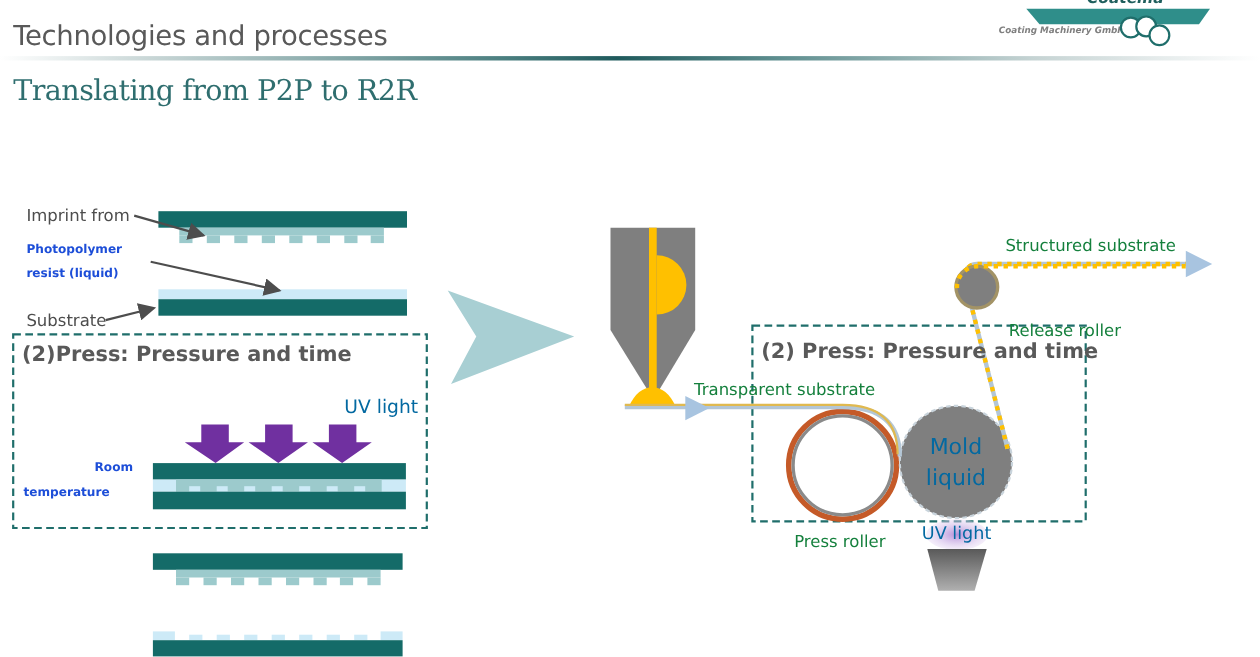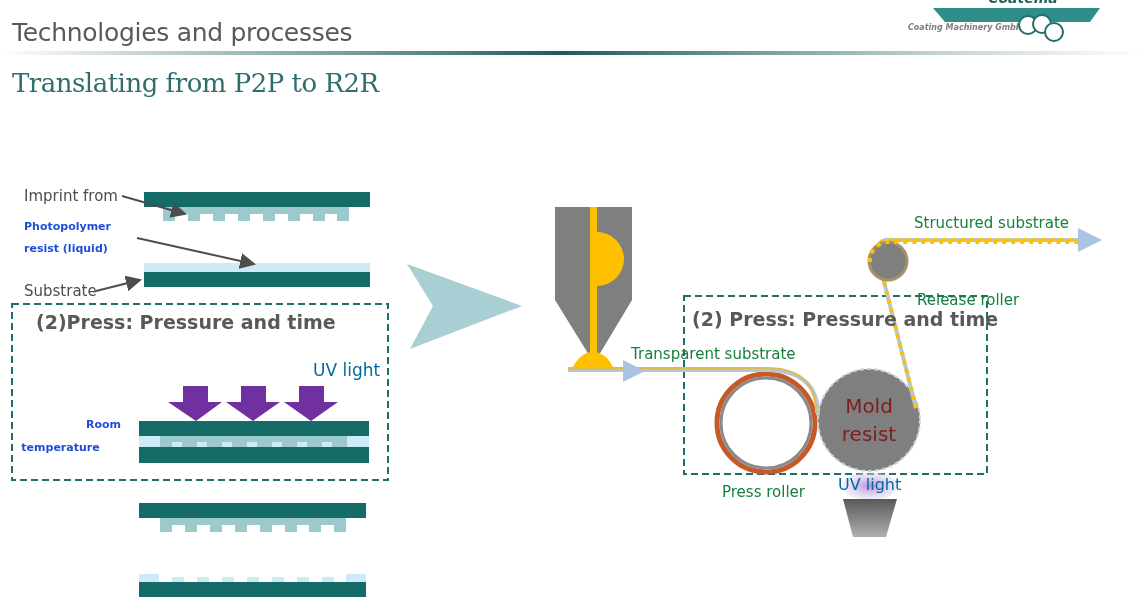--- a/index.html
+++ b/index.html
@@ -7,21 +7,21 @@
   .abs { position:absolute; }
   .header-title { left:12px; top:18px; font-size:25px; color:#595959; font-family:"DejaVu Sans", sans-serif; letter-spacing:-0.3px; }
   .divider { left:0; top:51px; width:1145px; height:4px;
     background:linear-gradient(to right, rgba(255,255,255,0) 0%, #c8d6d6 12%, #4b7f80 40%, #1f5a5c 49%, #5f8f90 62%, #c5d3d3 82%, rgba(255,255,255,0) 100%); }
   .page-title { left:12px; top:68px; font-size:26px; color:#2f6e6f; font-family:"DejaVu Serif", serif; letter-spacing:-0.5px; }
   .lbl { font-size:15px; color:#4d4d4d; font-family:"DejaVu Sans", sans-serif; white-space:nowrap; }
   .lbl-bold { font-size:11px; color:#1d4ed8; font-weight:bold; font-family:"DejaVu Sans", sans-serif; line-height:22px; }
   .box-title { font-size:19px; color:#595959; font-weight:bold; font-family:"DejaVu Sans", sans-serif; white-space:nowrap; }
   .uv { font-size:17px; color:#0369a1; font-family:"DejaVu Sans", sans-serif; white-space:nowrap; }
   .dark { color:#15803d; }
-  .mold-text { font-size:20px; color:#7f1d1d; text-align:center; line-height:28px; font-family:"DejaVu Sans", sans-serif; }
+  .mold-text { font-size:20px; color:#0369a1; text-align:center; line-height:28px; font-family:"DejaVu Sans", sans-serif; }
   svg { position:absolute; left:0; top:0; }
 </style>
 </head>
 <body>
 
 <div class="abs header-title">Technologies and processes</div>
 
 <div class="abs" style="left:905px;top:0;width:195px;height:44px;">
   <svg width="195" height="44">
     <polygon points="28,8 195,8 185,22 40,22" fill="#2f8e8a"></polygon>
@@ -151,27 +151,27 @@
   <circle cx="888" cy="261" r="19" fill="#7f7f7f" stroke="#a39366" stroke-width="3"></circle>
   <path d="M870,262 A19,19 0 0 1 888,242 L1078,242" fill="none" stroke="#ffc000" stroke-width="4" stroke-dasharray="4,5"></path>
   <polygon points="1078,228 1102,240 1078,252" fill="#a8c4e0"></polygon>
 </svg>
 
 <div class="abs lbl" style="left:24px;top:187px;">Imprint from</div>
 <div class="abs lbl-bold" style="left:24px;top:216px;">Photopolymer</div>
 <div class="abs lbl-bold" style="left:24px;top:238px;">resist (liquid)</div>
 <div class="abs lbl" style="left:24px;top:282px;">Substrate</div>
 
-<div class="abs box-title" style="left:36px;top:311px;text-align:center;">(2)Press: Pressure and time</div>
+<div class="abs box-title" style="left:20px;top:311px;text-align:center;">(2)Press: Pressure and time</div>
 <div class="abs uv" style="left:313px;top:360px;">UV light</div>
 <div class="abs lbl-bold" style="left:0;top:414px;width:121px;text-align:right;">Room</div>
 <div class="abs lbl-bold" style="left:0;top:437px;width:121px;text-align:center;">temperature</div>
 
 <div class="abs lbl dark" style="left:914px;top:214px;">Structured substrate</div>
 <div class="abs lbl dark" style="left:917px;top:251px;margin-top:40px;">Release roller</div>
 <div class="abs box-title" style="left:692px;top:308px;">(2) Press: Pressure and time</div>
 <div class="abs lbl dark" style="left:631px;top:345px;">Transparent substrate</div>
 <div class="abs mold-text" style="left:819px;top:392px;width:100px;">
   <div>Mold</div>
-  <div>resist</div>
+  <div>liquid</div>
 </div>
 <div class="abs lbl dark" style="left:722px;top:483px;">Press roller</div>
 <div class="abs uv" style="left:838px;top:475px;font-size:16px;">UV light</div>
 
 </body></html>

